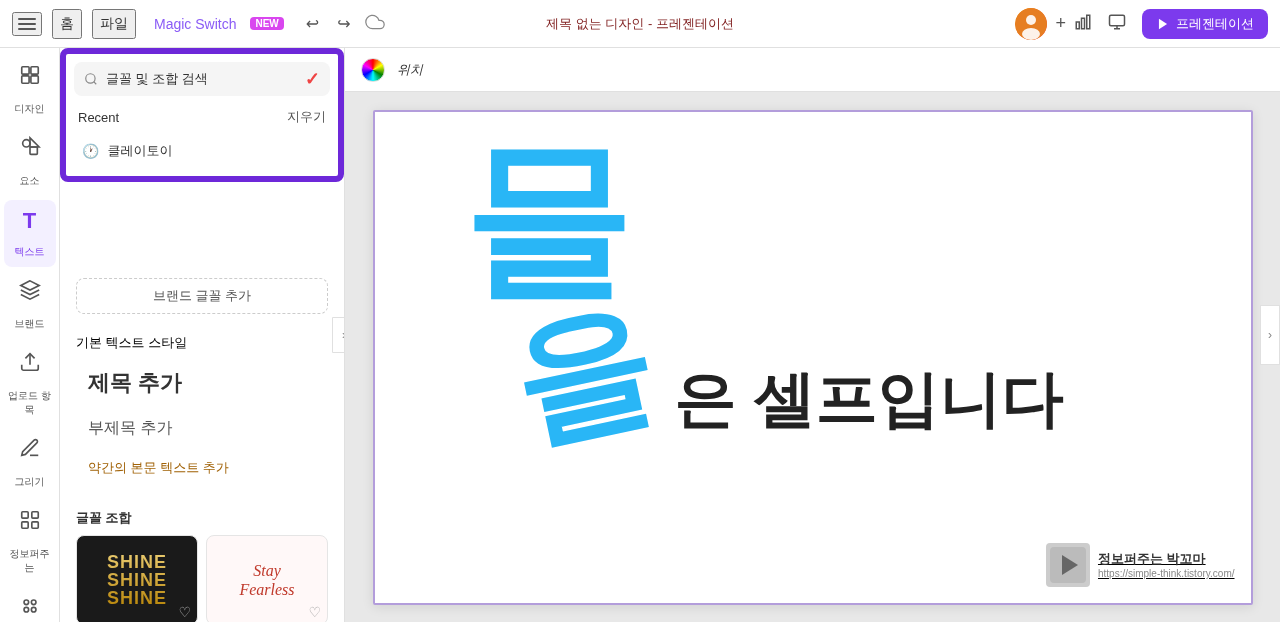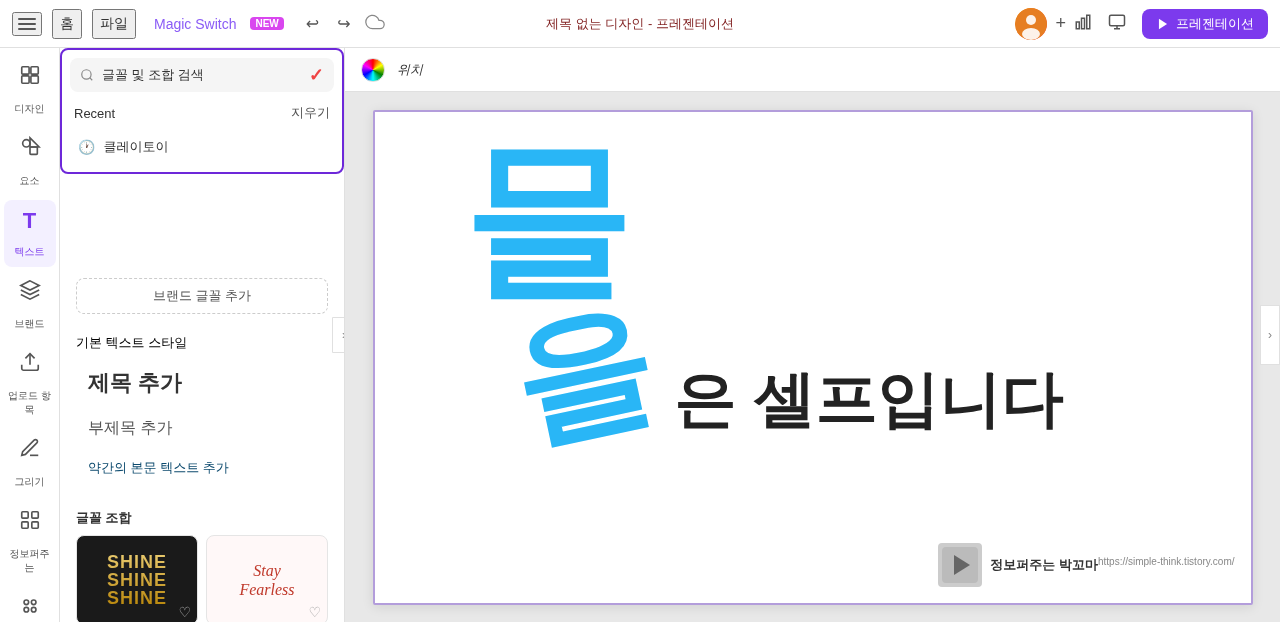--- a/index.html
+++ b/index.html
@@ -94,21 +94,21 @@
       overflow-y: auto;
       flex-shrink: 0;
       position: relative;
     }
 
     
     .search-overlay {
       position: absolute;
       top: 0; left: 0; right: 0;
       background: #fff;
-      border: 2px solid #6d28d9;
+      border: 6px solid #6d28d9;
       border-radius: 8px;
       z-index: 20;
       padding: 8px;
     }
     .search-box {
       display: flex; align-items: center; gap: 8px;
       background: #f5f5f5; border-radius: 8px;
       padding: 6px 10px; margin-bottom: 8px;
     }
     .search-input-field {
@@ -141,21 +141,21 @@
       text-align: center;
     }
 
     .text-style-btn {
       display: block; width: 100%; text-align: left;
       padding: 8px 12px; border-radius: 6px; cursor: pointer;
       border: none; background: none; margin-bottom: 4px;
     }
     .title-style { font-size: 22px; font-weight: 700; color: #333; }
     .subtitle-style { font-size: 16px; color: #555; }
-    .body-style { font-size: 13px; color: #0c4a6e; }
+    .body-style { font-size: 13px; color: #a16207; }
 
     .font-combo-title { font-size: 13px; font-weight: 600; color: #333; padding: 8px 16px; }
     .font-combo-grid { display: grid; grid-template-columns: 1fr 1fr; gap: 8px; padding: 0 16px 16px; }
     .font-combo-card {
       border: 1px solid #e5e5e5; border-radius: 8px;
       padding: 8px; height: 90px; cursor: pointer;
       display: flex; align-items: center; justify-content: center;
       position: relative; overflow: hidden;
       background: #1a1a1a;
     }
@@ -222,21 +222,21 @@
     
     .canvas-watermark {
       position: absolute;
       bottom: 16px; right: 16px;
       display: flex; align-items: center; gap: 8px;
     }
     .watermark-box {
       width: 44px; height: 44px; background: #ccc;
       border-radius: 4px; display: flex; align-items: center; justify-content: center;
     }
-    .watermark-text-block { display: flex; flex-direction: row; }
+    .watermark-text-block { display: flex; flex-direction: column; text-decoration: underline; }
     .watermark-name { font-size: 13px; font-weight: 600; color: #333; }
     .watermark-url { font-size: 10px; color: #888; }
 
     .hide-panel-btn {
       position: absolute;
       right: -12px;
       top: 50%;
       transform: translateY(-50%);
       width: 24px; height: 36px;
       background: #fff;

